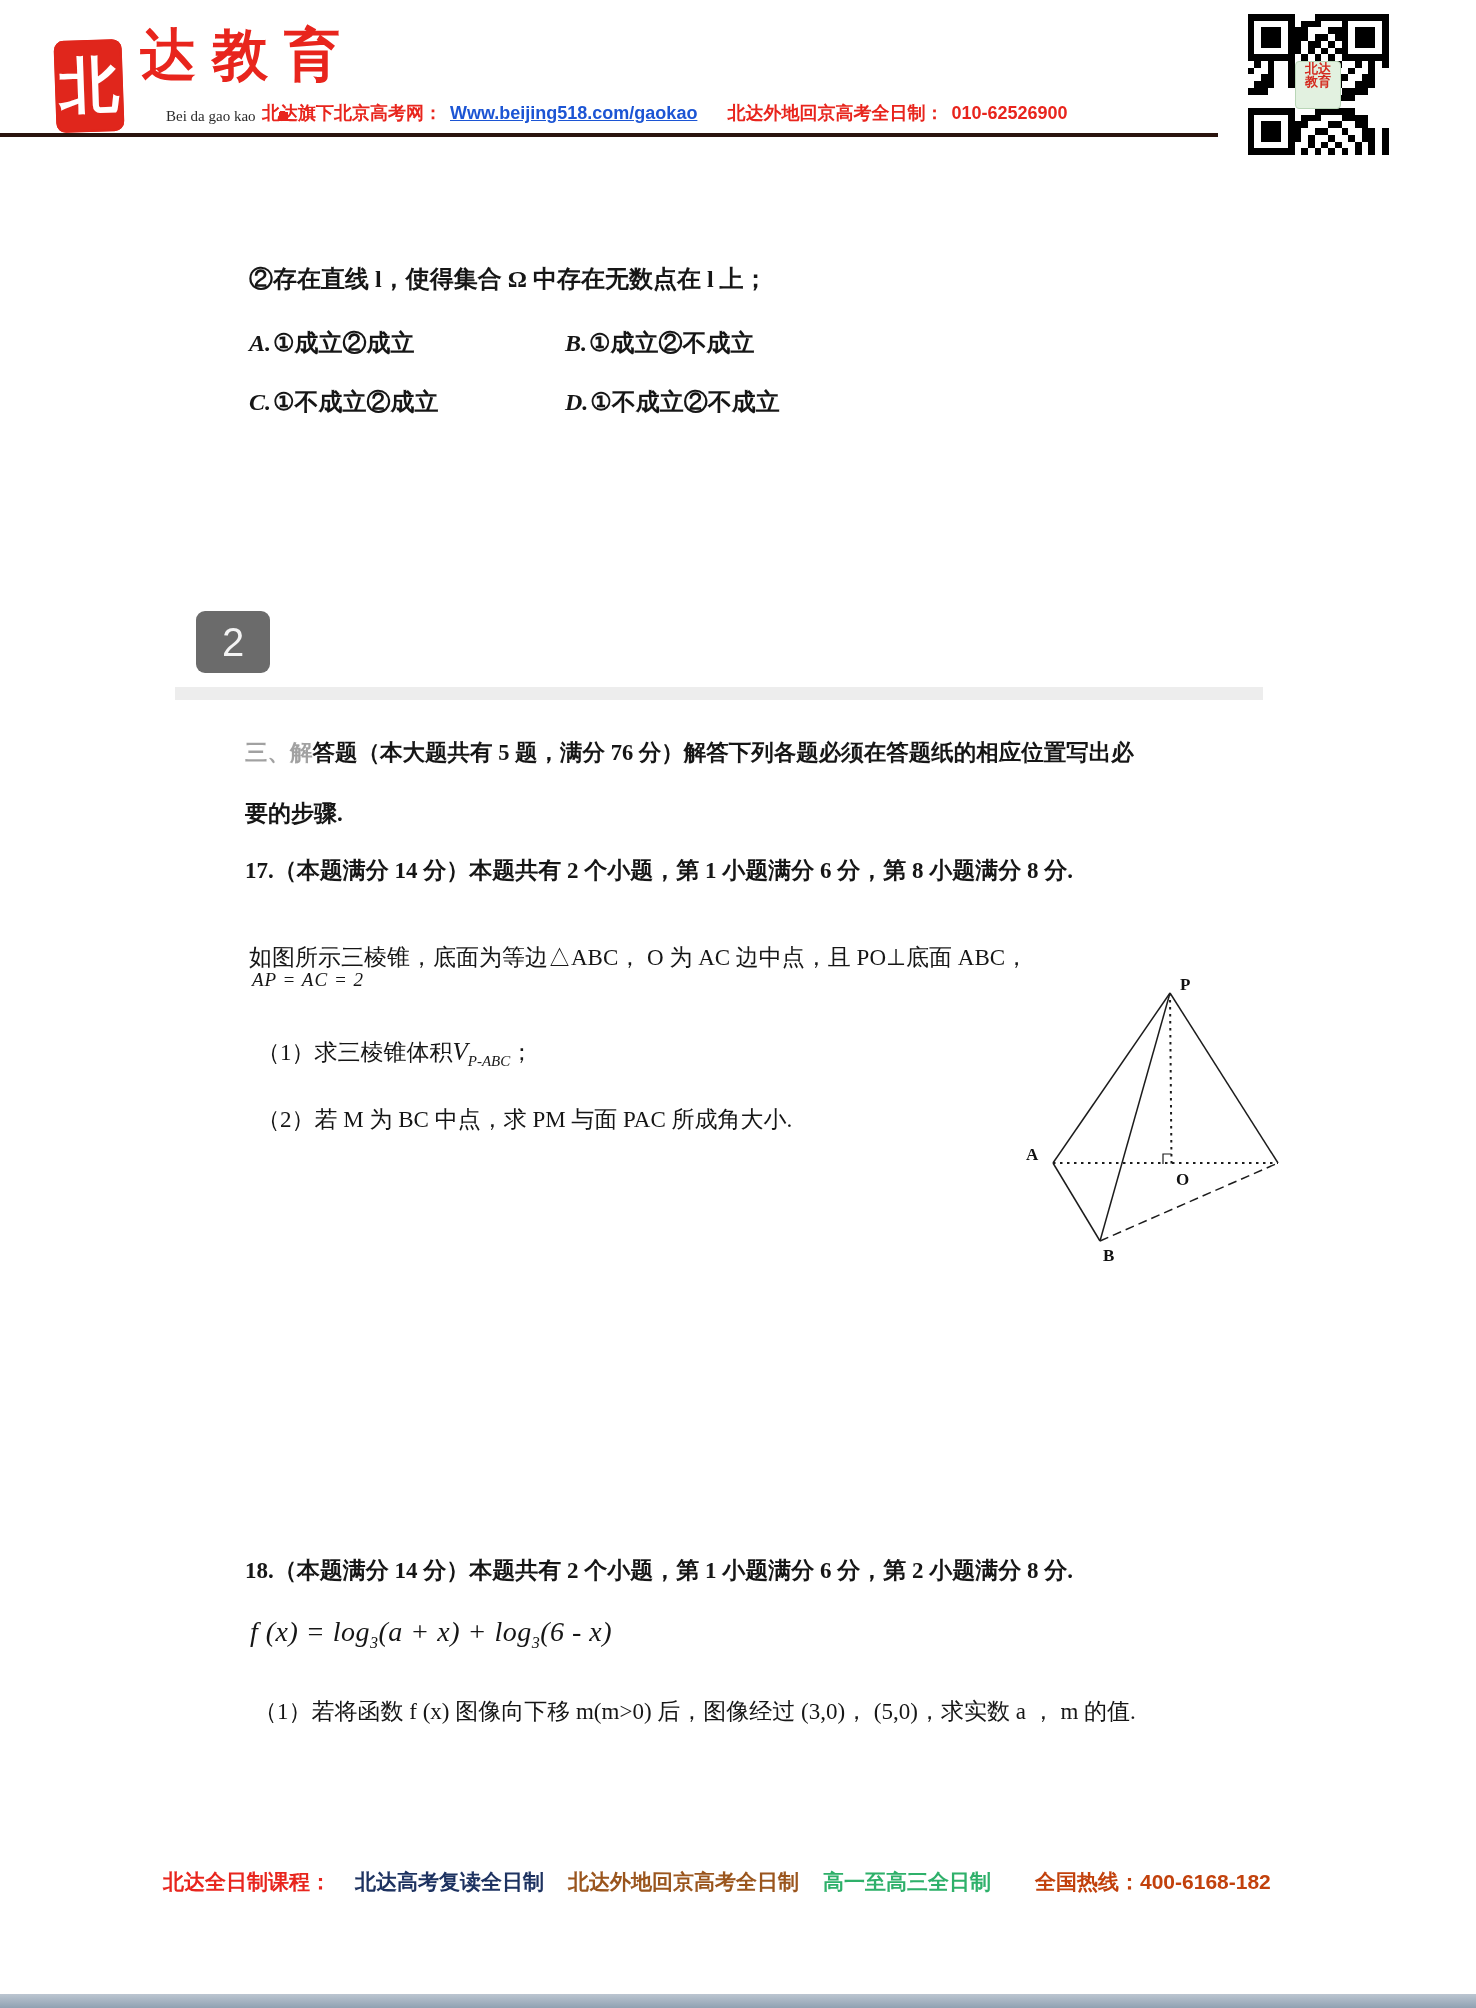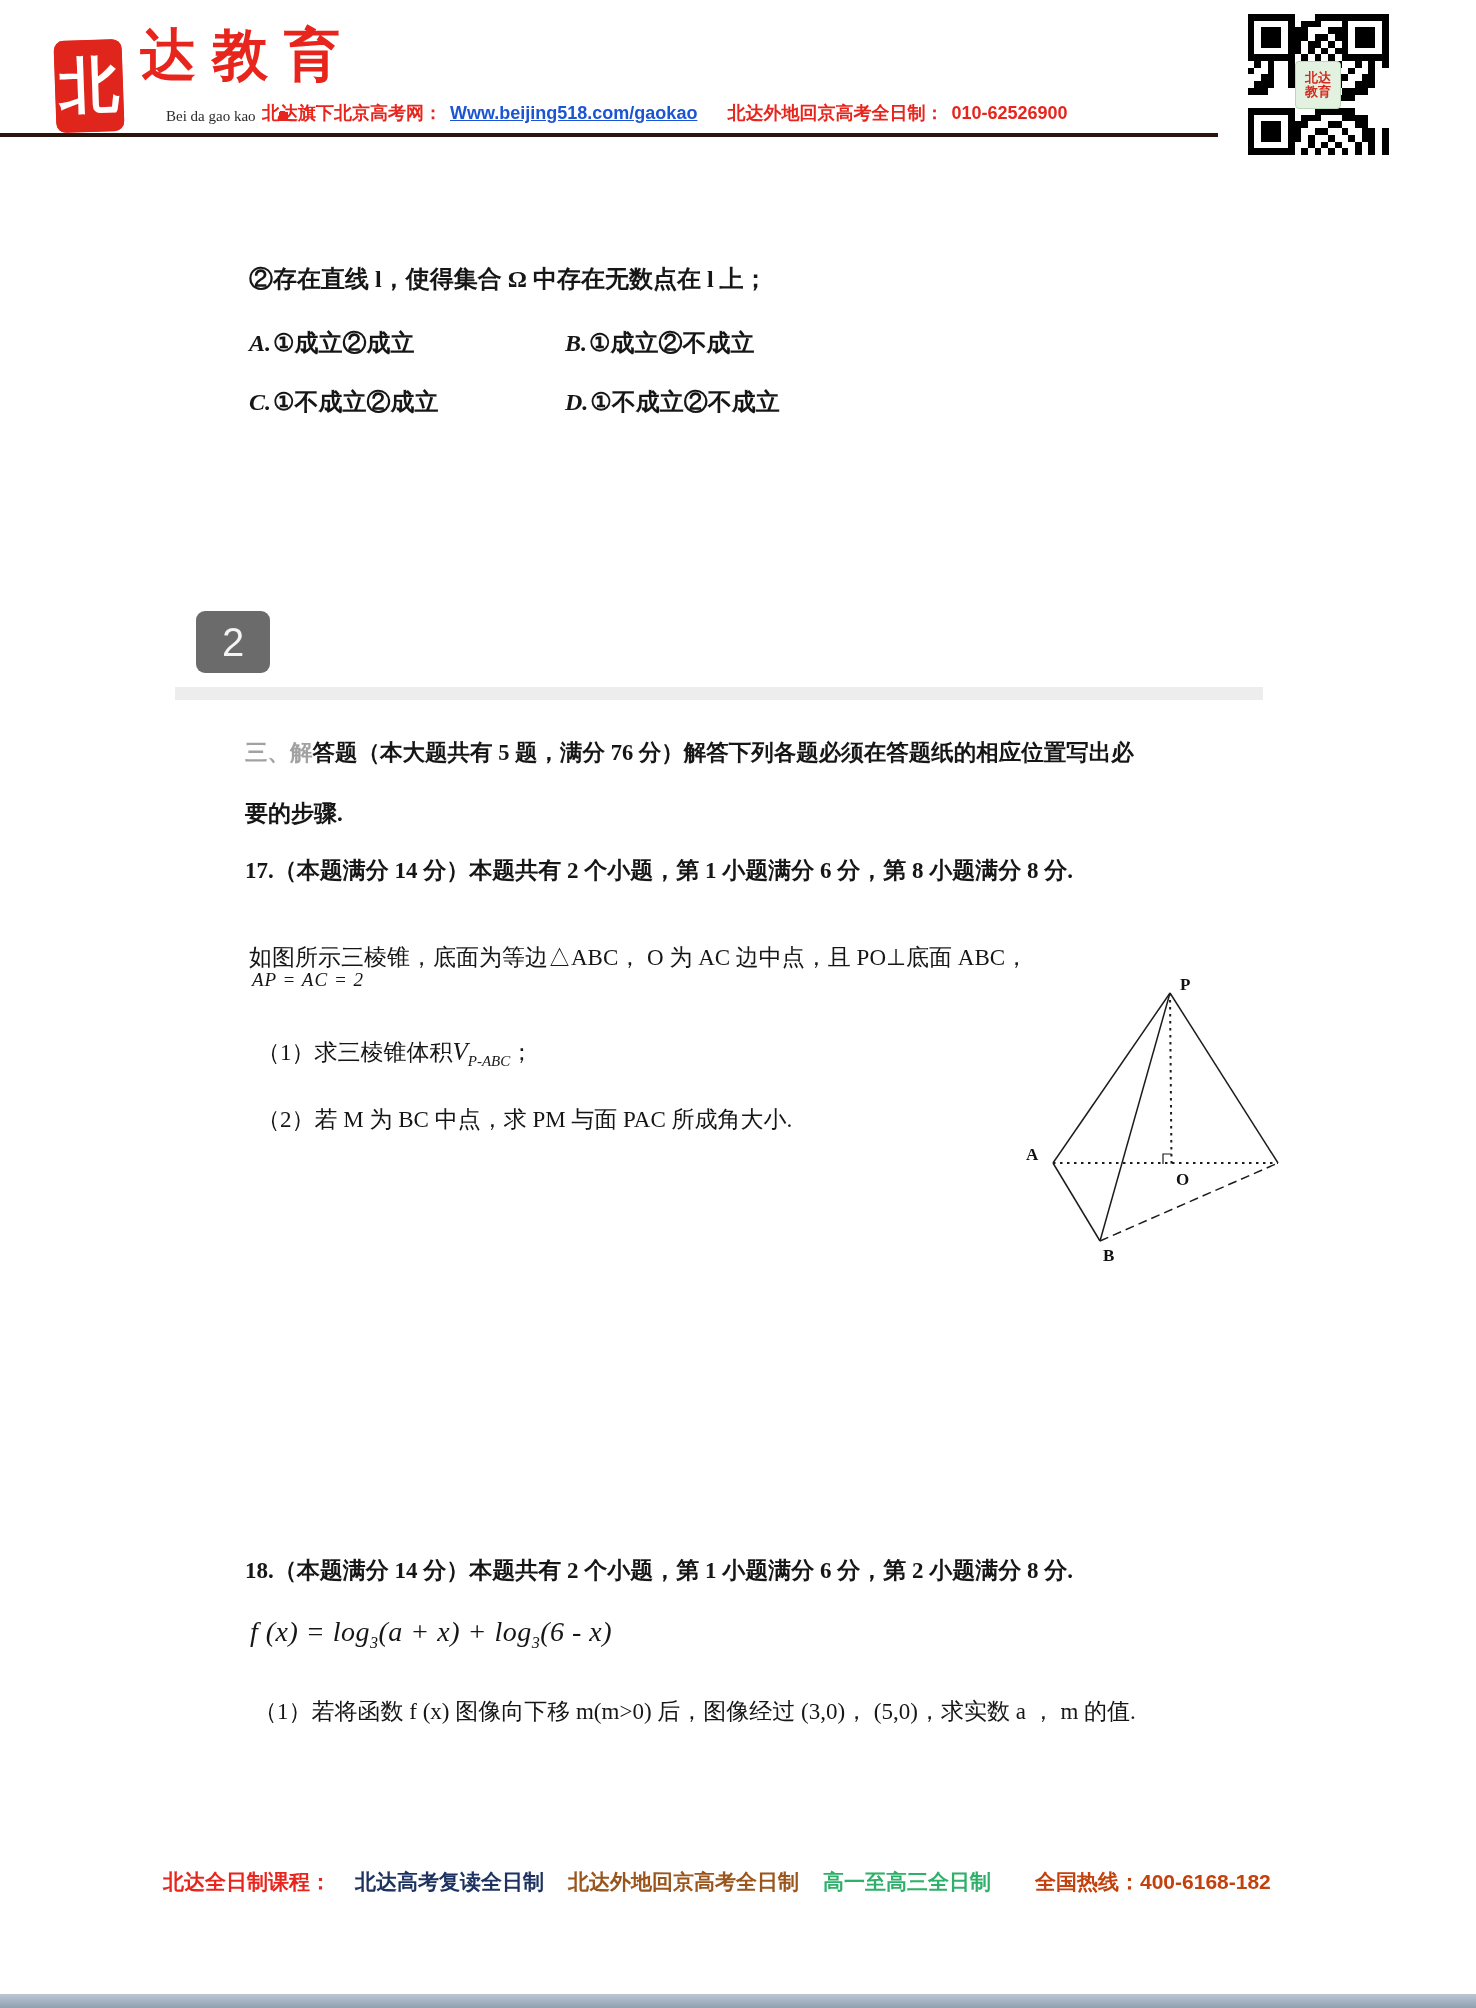--- a/index.html
+++ b/index.html
@@ -22,21 +22,21 @@
   .site-label{color:#e8251d;font-weight:bold;}
   .site-link{color:#1c55d4;text-decoration:underline;font-weight:bold;}
   .tutor-label{color:#e8251d;font-weight:bold;margin-left:22px;}
   .tutor-phone{color:#e8251d;font-weight:bold;}
   .header-rule{left:0;top:133px;width:1218px;height:4px;background:#2a140e;}
 
   .qr{left:1243px;top:14px;width:150px;height:141px;}
   .qr svg{width:100%;height:100%;display:block;}
   .qrlogo{position:absolute;left:50%;top:50%;transform:translate(-50%,-50%);
           width:44px;height:46px;background:#e2f1e0;border:1px solid #b9d6b7;border-radius:4px;
-          display:flex;flex-direction:column;align-items:center;justify-content:center;line-height:1.05;}
+          display:flex;flex-direction:column;align-items:center;justify-content:flex-start;line-height:1.05;}
   .qrlogo span{color:#d42a1e;font-size:13px;font-weight:bold;font-family:"Liberation Serif",serif;}
 
   
   .stmt{left:249px;top:263px;font-size:24px;font-weight:bold;white-space:nowrap;}
   .opt{font-size:24px;font-weight:bold;white-space:nowrap;}
   .opt .key{font-style:italic;font-weight:bold;margin-right:2px;}
   .optA{left:249px;top:327px;}
   .optB{left:565px;top:327px;}
   .optC{left:249px;top:386px;}
   .optD{left:565px;top:386px;}

